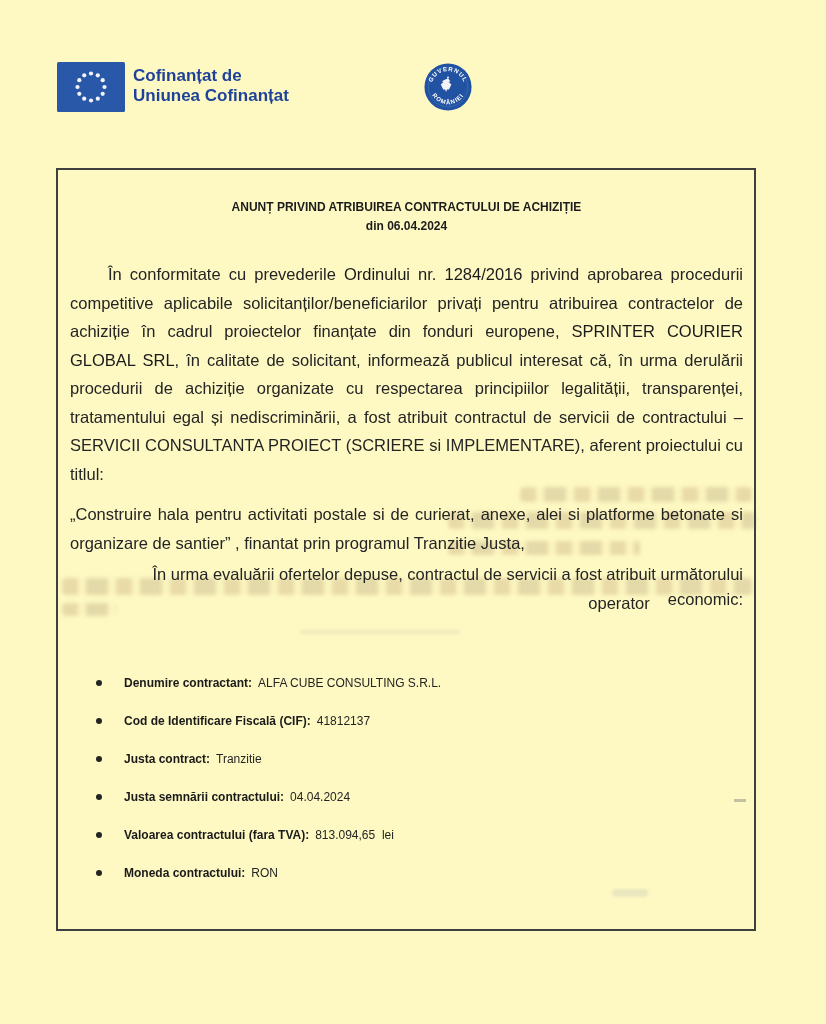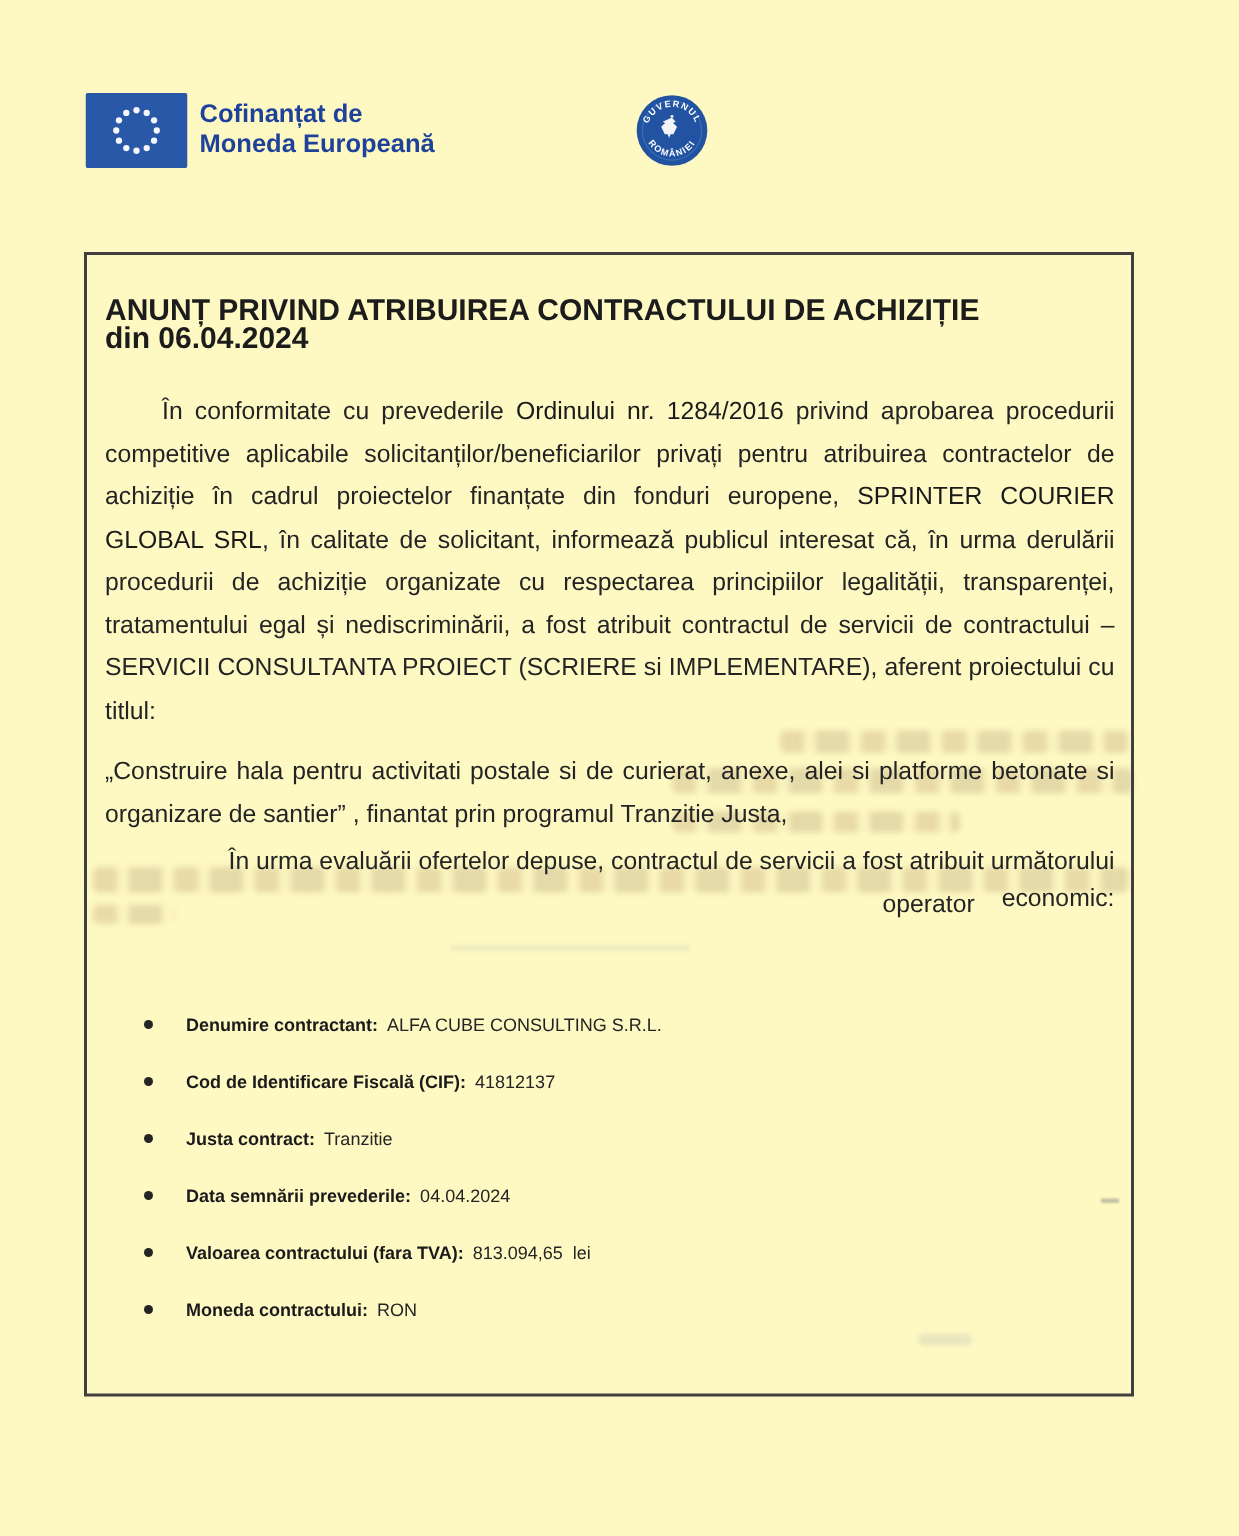--- a/index.html
+++ b/index.html
@@ -33,21 +33,21 @@
   .dash-artifact{position:absolute;left:734px;top:799px;width:12px;height:3px;background:rgba(125,125,125,.45);filter:blur(.6px);}
   .blob-artifact{position:absolute;left:612px;top:889px;width:36px;height:8px;background:rgba(175,175,175,.25);filter:blur(1.5px);border-radius:4px;}
   
   .frame{
     position:absolute;left:56px;top:168px;
     width:700px;height:763px;
     border:2px solid #3f3f3f;
     box-sizing:border-box;
     padding:0 11px 0 12px;
   }
-  .doc-title{margin-top:28px;text-align:left;font-weight:bold;font-size:20px;line-height:19px;color:#1c1c1c;}
+  .doc-title{margin-top:28px;text-align:center;font-weight:bold;font-size:12px;line-height:19px;color:#1c1c1c;}
   .para{font-size:16.5px;line-height:28.5px;color:#242424;text-align:right;}
   .p1{margin-top:24px;text-align:justify;text-indent:38px;}
   .p1 .b{font-weight:normal;color:#1a1a1a;margin-top:24px;}
   .quote{margin-top:12px;text-align:justify;}
   .award{margin-top:3px;}
   .award-line2 .raised{position:relative;top:-4px;margin-left:18px;}
   
   .bullets{list-style:none;margin:54px 0 0 0;padding:0;}
   .bullets li{position:relative;padding-left:54px;font-size:12px;line-height:24px;margin-bottom:14px;color:#242424;}
   .bullets .dot{position:absolute;left:26px;top:9px;width:6px;height:6px;border-radius:50%;background:#242424;}
@@ -81,21 +81,21 @@
         <circle cx="34" cy="38.5" r="2.1"></circle>
         <circle cx="27.2" cy="36.7" r="2.1"></circle>
         <circle cx="22.3" cy="31.8" r="2.1"></circle>
         <circle cx="20.5" cy="25" r="2.1"></circle>
         <circle cx="22.3" cy="18.2" r="2.1"></circle>
         <circle cx="27.2" cy="13.3" r="2.1"></circle>
       </g>
     </svg>
     <div class="eu-text">
       <div>Cofinanțat de</div>
-      <div>Moneda Europeană</div>
+      <div>Uniunea Cofinanțat</div>
     </div>
   </div>
 
   <svg class="gov-logo" width="50" height="50" viewBox="0 0 52 52">
     <defs>
       <path id="arcTop" d="M 8.5 27 A 17.5 17.5 0 0 1 43.5 27"></path>
       <path id="arcBottom" d="M 7 25 A 19 19 0 0 0 45 25"></path>
     </defs>
     <circle cx="26" cy="26" r="24.5" fill="#2253a3"></circle>
     <circle cx="26" cy="26" r="20.5" fill="none" stroke="#4f7ec2" stroke-width="0.8" opacity="0.6"></circle>
@@ -135,21 +135,21 @@
       <li>
         <span class="dot"></span>
         <span class="lbl">Cod de Identificare Fiscală (CIF):</span><span class="val">41812137</span>
       </li>
       <li>
         <span class="dot"></span>
         <span class="lbl">Justa contract:</span><span class="val">Tranzitie</span>
       </li>
       <li>
         <span class="dot"></span>
-        <span class="lbl">Data semnării prevederile:</span><span class="val">04.04.2024</span>
+        <span class="lbl">Justa semnării contractului:</span><span class="val">04.04.2024</span>
       </li>
       <li>
         <span class="dot"></span>
         <span class="lbl">Valoarea contractului (fara TVA):</span><span class="val">813.094,65  lei</span>
       </li>
       <li>
         <span class="dot"></span>
         <span class="lbl">Moneda contractului:</span><span class="val">RON</span>
       </li>
     </ul>

